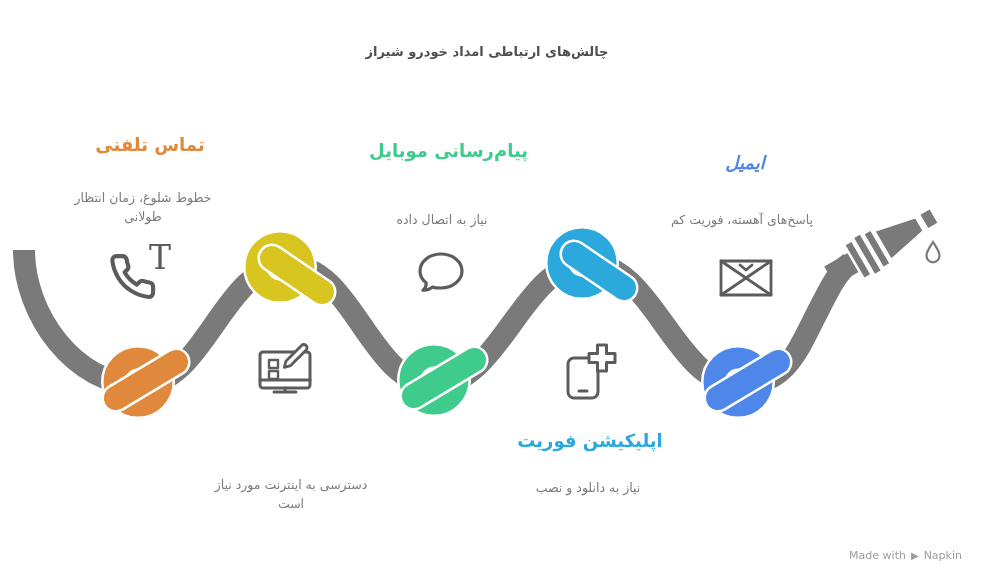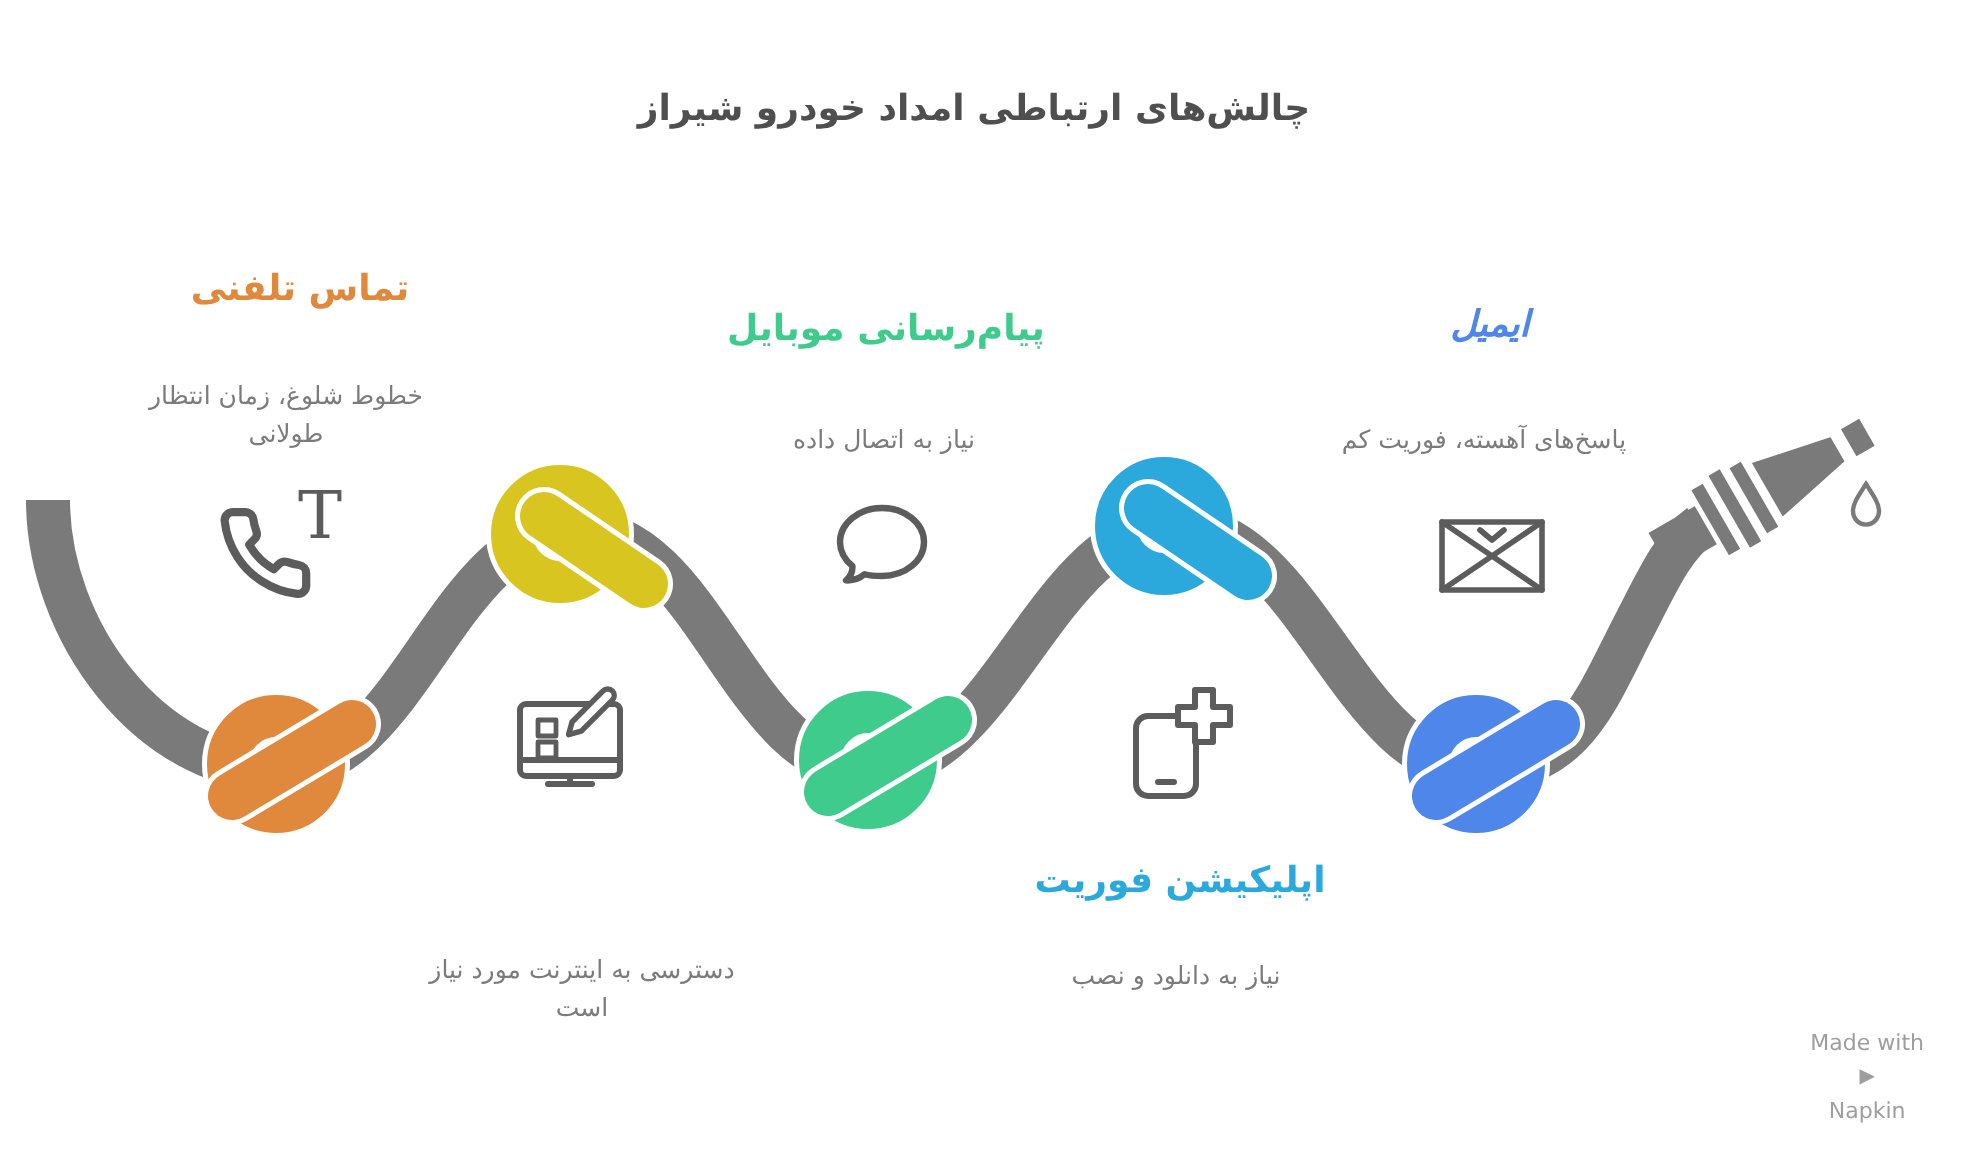--- a/index.html
+++ b/index.html
@@ -2,42 +2,42 @@
 <html style="--heading: #4F4F4F; --subtitle: #7B7B7B; --icon: #5C5C5C; --rope: #7A7A7A; --watermark: #9E9E9E; --background: #FFFFFF;"><head>
 <meta charset="utf-8">
 <style>
   html,body { margin:0; padding:0; background:#fff; }
   .canvas {
     position:relative; width:984px; height:588px; background:var(--background,#fff);
     overflow:hidden; font-family:"DejaVu Sans", sans-serif;
   }
   .page-title {
     position:absolute; left:242px; top:44px; width:490px; margin:0;
-    text-align:center; font-size:18px; font-weight:bold; color:var(--heading);
+    text-align:center; font-size:13px; font-weight:bold; color:var(--heading);
   }
   .item-title {
     position:absolute; text-align:center; font-weight:bold; font-size:18px; line-height:1.2;
   }
   .item-desc {
     position:absolute; text-align:center; font-size:12.5px; color:var(--subtitle); line-height:1.55;margin-top:12px;
   }
   .nowrap { white-space:nowrap; }
   .icon-box { position:absolute; }
   .ic { fill:none; stroke:var(--icon); stroke-linecap:round; stroke-linejoin:round; }
   .ic-fill { fill:#fff; stroke:var(--icon); stroke-linejoin:round; }
   .t-letter { fill:var(--icon); font-family:"DejaVu Serif", serif; font-size:33px; }
   .rope-outline { fill:none; stroke:#fff; stroke-width:30; }
   .rope-body { fill:none; stroke:var(--rope); stroke-width:22; }
   .nozzle-part { fill:var(--rope); stroke:#fff; stroke-width:2.5; }
   .droplet { fill:#fff; stroke:var(--rope); stroke-width:2.2; }
   .knot-outline { fill:none; stroke:#fff; }
   .knot-color { fill:none; }
   .watermark {
     position:absolute; right:22px; bottom:26px; font-size:11px; color:var(--watermark);
-    display:flex; align-items:center; gap:5px;flex-direction:column;
+    display:flex; align-items:center; gap:5px;
   }
   .napkin-logo { font-size:10px; color:var(--watermark); }
 </style>
 </head>
 <body>
 
 <div class="canvas">
 
   <h1 class="page-title" dir="rtl">چالش‌های ارتباطی امداد خودرو شیراز</h1>
 
@@ -130,21 +130,21 @@
       <path class="ic" stroke-width="2.8" d="M5 5 L55 39 M55 5 L5 39"></path>
       <path class="ic" stroke-width="2.8" d="M24 9 L30 14 L36 9"></path>
     </svg>
   </div>
 
   <div class="item-title" dir="rtl" style="left: 75px; top: 134px; width: 150px; color: rgb(224, 136, 59);">تماس تلفنی</div>
   <div class="item-desc" dir="rtl" style="left:58px;top:176px;width:170px">خطوط شلوغ، زمان انتظار طولانی</div>
 
   <div class="item-desc" dir="rtl" style="left:206px;top:463px;width:170px">دسترسی به اینترنت مورد نیاز است</div>
 
-  <div class="item-title" dir="rtl" style="left: 358px; top: 154px; width: 170px; color: rgb(63, 203, 140);">پیام‌رسانی موبایل</div>
+  <div class="item-title" dir="rtl" style="left: 358px; top: 140px; width: 170px; color: rgb(63, 203, 140); text-align: right;">پیام‌رسانی موبایل</div>
   <div class="item-desc nowrap" dir="rtl" style="left:357px;top:198px;width:170px">نیاز به اتصال داده</div>
 
   <div class="item-title" dir="rtl" style="left: 508px; top: 430px; width: 164px; color: rgb(43, 169, 220);">اپلیکیشن فوریت</div>
   <div class="item-desc nowrap" dir="rtl" style="left:503px;top:466px;width:170px">نیاز به دانلود و نصب</div>
 
   <div class="item-title" dir="rtl" style="left: 670px; top: 152px; width: 150px; color: rgb(79, 134, 234); font-style: italic;">ایمیل</div>
   <div class="item-desc nowrap" dir="rtl" style="left:657px;top:198px;width:170px">پاسخ‌های آهسته، فوریت کم</div>
 
   <div class="watermark">
     <span>Made with</span>

